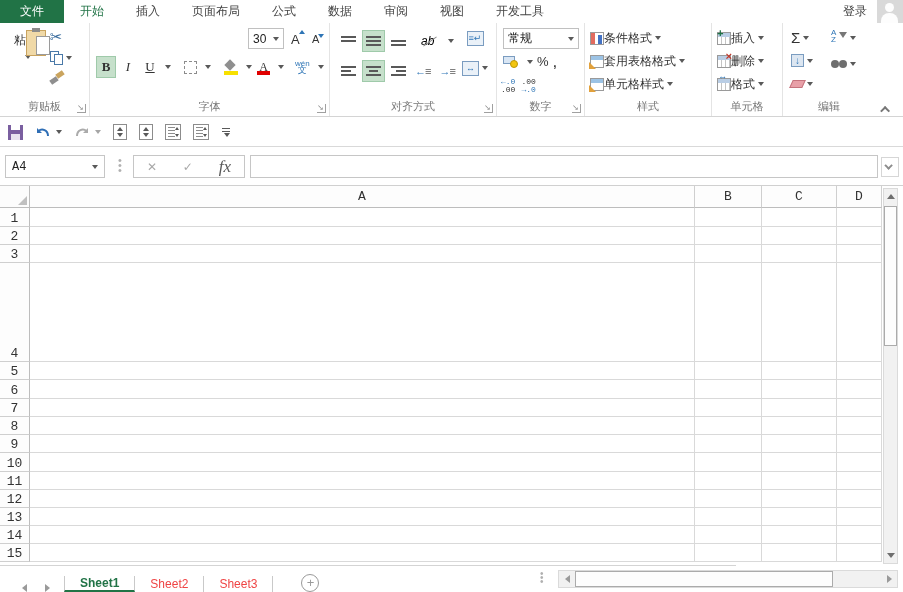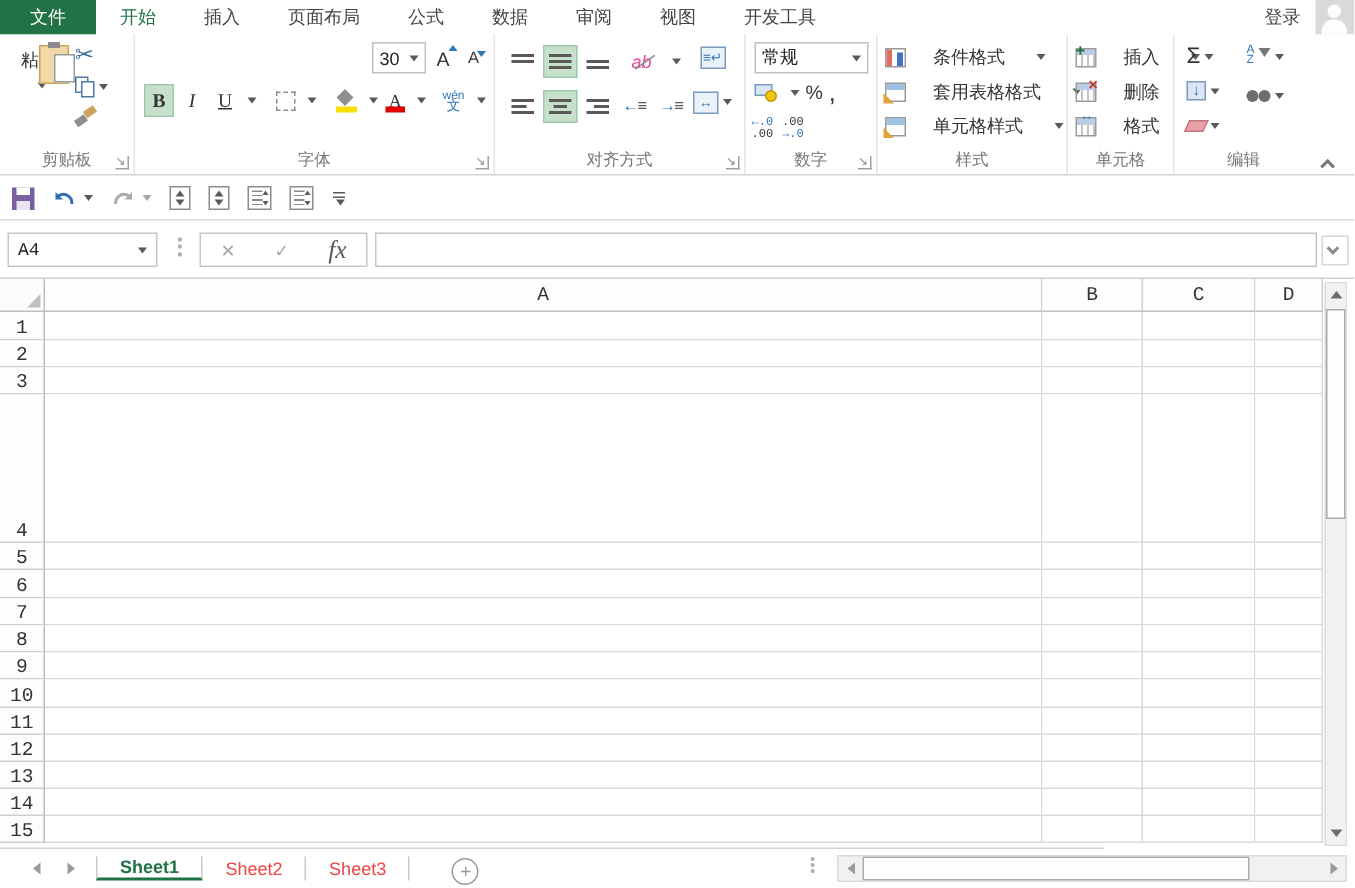--- a/index.html
+++ b/index.html
@@ -78,42 +78,42 @@
 
   
   .g-align { width:167px; }
   .al-row { position:absolute; left:8px; display:flex; align-items:center; gap:3px; }
   .al-row.r1 { top:4px; } .al-row.r2 { top:34px; }
   .lines { display:inline-block; width:15px; }
   .lines i { display:block; height:2px; background:#595959; margin:2px 0; }
   .al-side { position:absolute; right:6px; width:30px; text-align:center; }
   .al-side.r1 { top:4px; } .al-side.r2 { top:34px; }
   .wrap-ic,.merge-ic { display:inline-block; width:17px; height:15px; border:1px solid #7a9cc0; background:#eaf1f8; color:#2e75b6; font-size:9px; line-height:13px; text-align:center; }
-  .orient { position:relative; font-size:12px; color:#ec4899; font-style:italic; width:18px; display:inline-block; }
+  .orient { position:relative; font-size:12px; color:#000000; font-style:italic; width:18px; display:inline-block; }
   .orient::after { content:""; position:absolute; left:1px; top:7px; width:16px; height:1px; background:#8a8a8a; transform:rotate(-35deg); }
   .indent-ic { font-size:11px; color:#595959; letter-spacing:-1px; }
   .indent-ic b { color:#2e75b6; font-weight:normal; }
 
   
   .g-num { width:88px; }
   .num-sel { position:absolute; left:6px; top:2px; width:76px; }
   .num-row2 { position:absolute; left:6px; top:28px; display:flex; align-items:center; gap:4px; }
   .cur-ic { position:relative; width:17px; height:13px; display:inline-block; }
   .cur-ic .note { position:absolute; left:0; top:1px; width:12px; height:8px; background:#d9e6f4; border:1px solid #7a9cc0; }
   .cur-ic .coin { position:absolute; left:7px; top:5px; width:8px; height:8px; border-radius:50%; background:#f2c50f; border:1px solid #bd9706; }
   .pct { font-size:13px; color:#333; }
   .comma { font-size:17px; color:#333; line-height:10px; }
   .num-row3 { position:absolute; left:4px; top:52px; display:flex; gap:6px; }
   .dec { font-family:"Liberation Mono","DejaVu Sans Mono",monospace; font-size:8px; line-height:8px; color:#333; text-align:left; }
   .dec b { color:#2e75b6; font-weight:normal; }
 
   
   .g-style { width:127px; } .g-cells { width:71px; }
   .vstack { position:absolute; left:5px; top:2px; display:flex; flex-direction:column; gap:3px; }
-  .stk-btn { display:flex; align-items:center; gap:18px; height:20px; font-size:12px; color:#333; white-space:nowrap; }
+  .stk-btn { display:flex; align-items:center; gap:0; height:20px; font-size:12px; color:#333; white-space:nowrap;font-family:Liberation Mono, monospace; }
   .gicon { width:14px; height:13px; border:1px solid #9a9a9a; position:relative; flex:0 0 auto; background:#fff; }
   .gicon.cf { background:linear-gradient(90deg,#e26b5f 0 4px,#fff 4px); }
   .gicon.cf::after { content:""; position:absolute; right:1px; top:2px; width:4px; height:9px; background:#4472c4; }
   .gicon.tbl { background:linear-gradient(#9cc3e5 0 4px,#fff 4px); }
   .gicon.tbl::after,.gicon.pen::after { content:""; position:absolute; left:-2px; bottom:-2px; width:0; height:0; border-left:7px solid #e2a13b; border-top:7px solid transparent; }
   .gicon.grid3 { background:
      linear-gradient(#b9cde4 0 4px, transparent 4px),
      repeating-linear-gradient(90deg,transparent 0 3px,#c4c4c4 3px 4px); }
   .gicon.ins::before { content:"+"; position:absolute; left:-1px; top:-5px; color:#1e7145; font-weight:bold; font-size:11px; }
   .gicon.del::before { content:"\00d7"; position:absolute; right:-2px; top:-5px; color:#c0392b; font-weight:bold; font-size:11px; }
@@ -184,21 +184,21 @@
 
   
   #vscroll { position:absolute; left:883px; top:188px; width:15px; height:376px; background:#f1f1f1; border:1px solid #dadada; }
   .sb-btn { position:absolute; left:0; width:13px; height:15px; background:#f1f1f1; display:flex; align-items:center; justify-content:center; }
   #vs-up { top:0; } #vs-dn { bottom:0; }
   .tri-up { width:0; height:0; border-left:4px solid transparent; border-right:4px solid transparent; border-bottom:5px solid #6e6e6e; }
   .tri-dn { width:0; height:0; border-left:4px solid transparent; border-right:4px solid transparent; border-top:5px solid #6e6e6e; }
   #vs-thumb { position:absolute; left:0; top:17px; width:13px; height:140px; background:#fdfdfd; border:1px solid #ababab; }
 
   
-  #sheetbar { position:absolute; left:0; bottom:0; width:736px; height:27px; background:#fff; border-top:1px solid #d4d4d4; display:flex; align-items:center; }
+  #sheetbar { position:absolute; left:0; bottom:0; width:736px; height:27px; background:#fff; border-top:1px solid #d4d4d4; display:flex; align-items:flex-end; }
   #snav { display:flex; align-items:center; gap:18px; padding:0 14px 0 22px; }
   .tri-l { width:0; height:0; border-top:4px solid transparent; border-bottom:4px solid transparent; border-right:5px solid #9a9a9a; }
   .tri-r { width:0; height:0; border-top:4px solid transparent; border-bottom:4px solid transparent; border-left:5px solid #9a9a9a; }
   #sheettabs { display:flex; align-items:stretch; }
   .stab { padding:0 15px; display:flex; align-items:center; font-size:12px; color:#ef4444; border-right:1px solid #c9c9c9; position:relative; }
   .stab.active { background:#fff; color:#217346; border-left:1px solid #c9c9c9; border-bottom:2px solid #217346; font-weight:bold; }
   #newsheet { width:18px; height:18px; margin:4px 0 0 28px; border:1px solid #9a9a9a; border-radius:50%; color:#9a9a9a; font-size:13px; line-height:15px; text-align:center; }
   #hs-dots { position:absolute; left:540px; top:6px; color:#b0b0b0; font-size:10px; line-height:4px; }
   #hscroll { position:absolute; left:558px; top:4px; width:340px; height:18px; background:#f1f1f1; border:1px solid #dadada; }
   #hs-l { position:absolute; left:1px; top:1px; width:14px; height:14px; display:flex; align-items:center; justify-content:center; }

